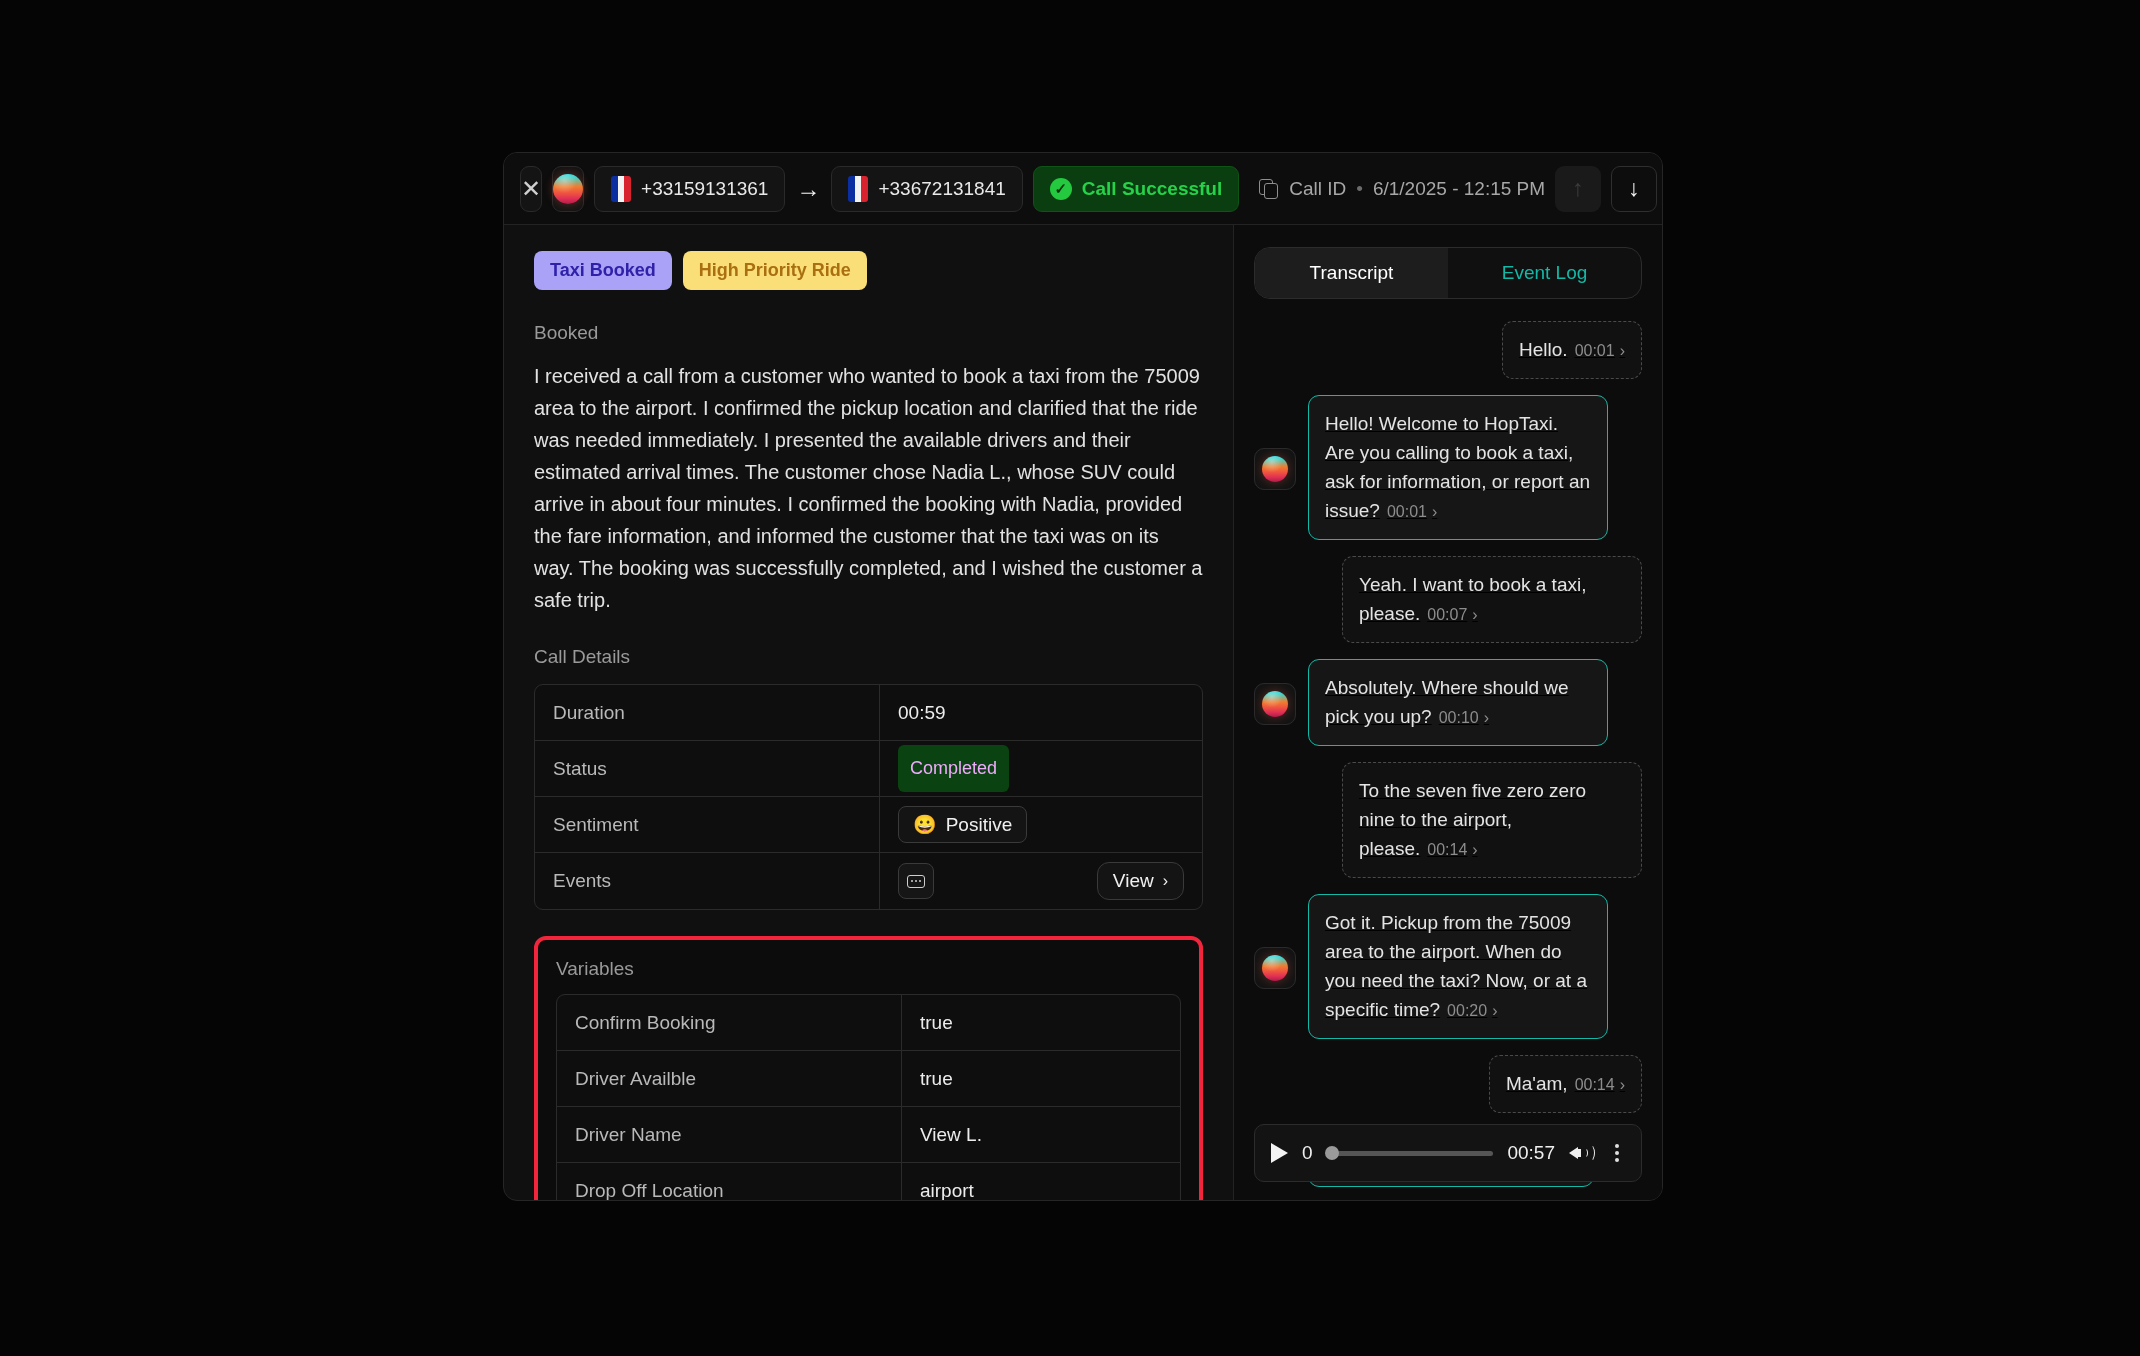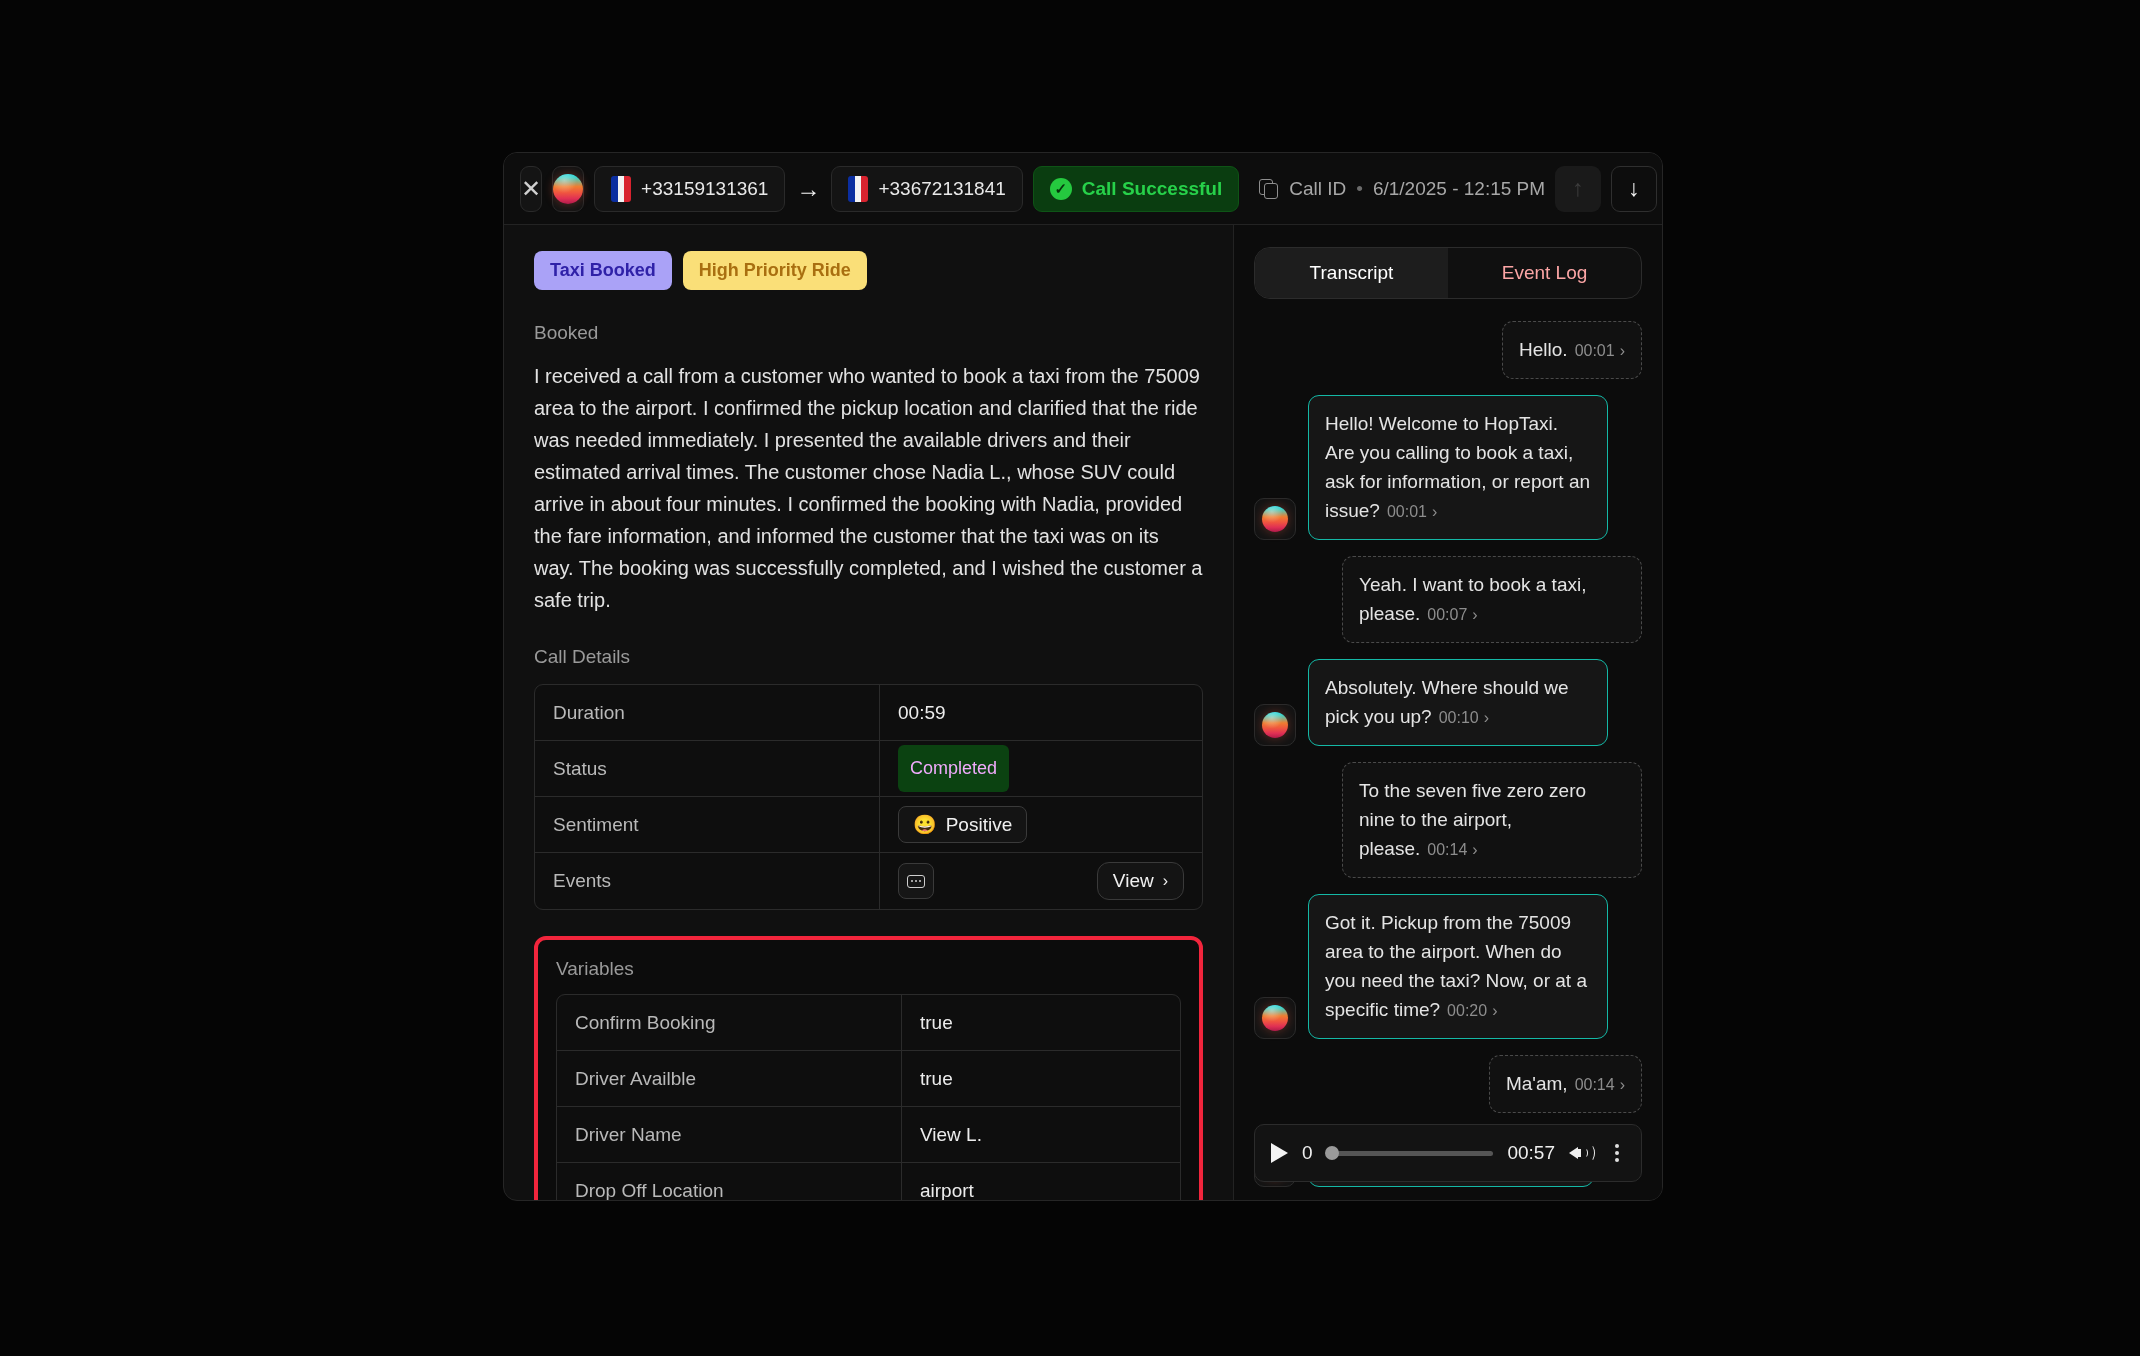--- a/index.html
+++ b/index.html
@@ -206,31 +206,31 @@
     border: 1px solid #2c2c2c;
     border-radius: 16px;
     overflow: hidden;
     background: #101010;
     margin-bottom: 22px;
     flex: none;
   }
   .tab {
     flex: 1; text-align: center;
     padding: 14px 0;
-    font-size: 19px; color: #fca5a5;
+    font-size: 19px; color: #14b8a6;
   }
   .tab.on { background: #1d1d1d; color: #ffffff; }
 
   
   .chat {
     flex: 1; overflow: hidden;
     display: flex; flex-direction: column; gap: 16px;
     padding-bottom: 8px;
   }
-  .msg { display: flex; gap: 12px; align-items: flex-end; }
+  .msg { display: flex; gap: 12px; align-items: center; text-decoration: underline; }
   .msg.user { justify-content: flex-end; }
   .ava {
     width: 42px; height: 42px; border-radius: 10px;
     background: #141414; border: 1px solid #2b2b2b;
     display: flex; align-items: center; justify-content: center;
     flex: none; margin-top: 2px;
   }
   .ava .sphere { width: 26px; height: 26px; }
   .bub {
     max-width: 300px;

